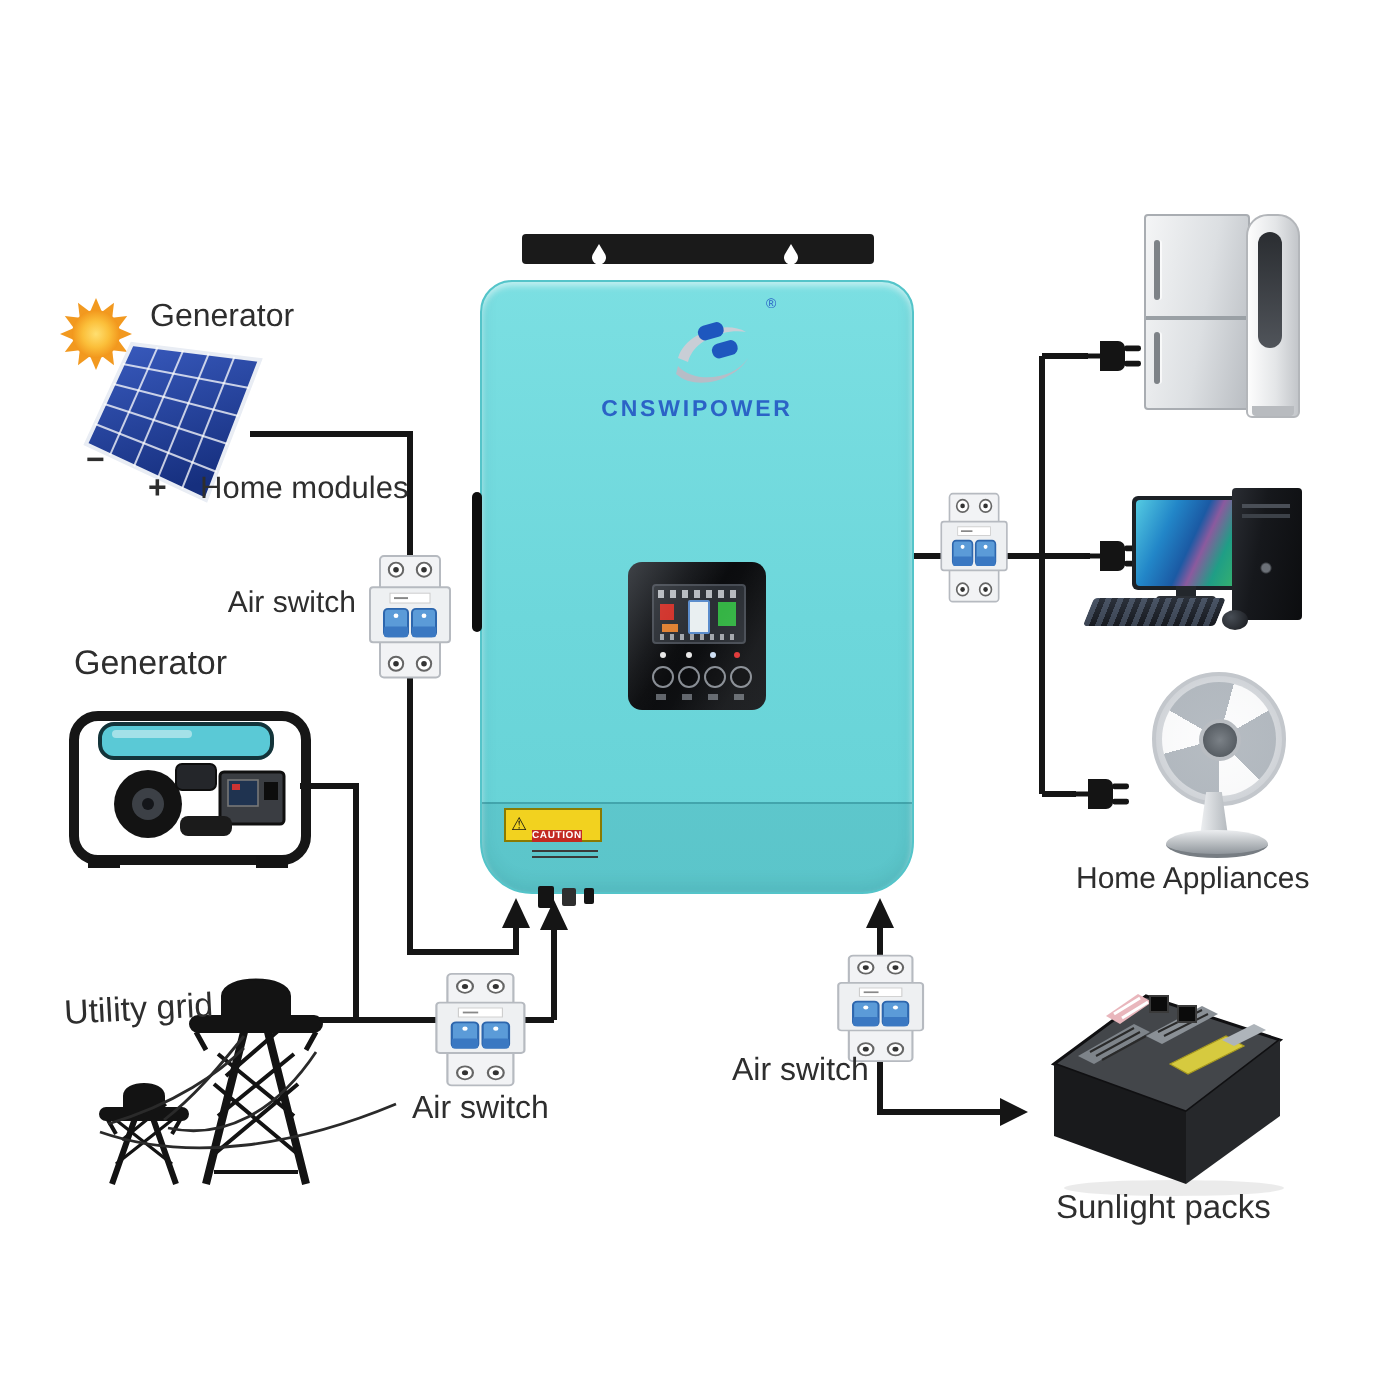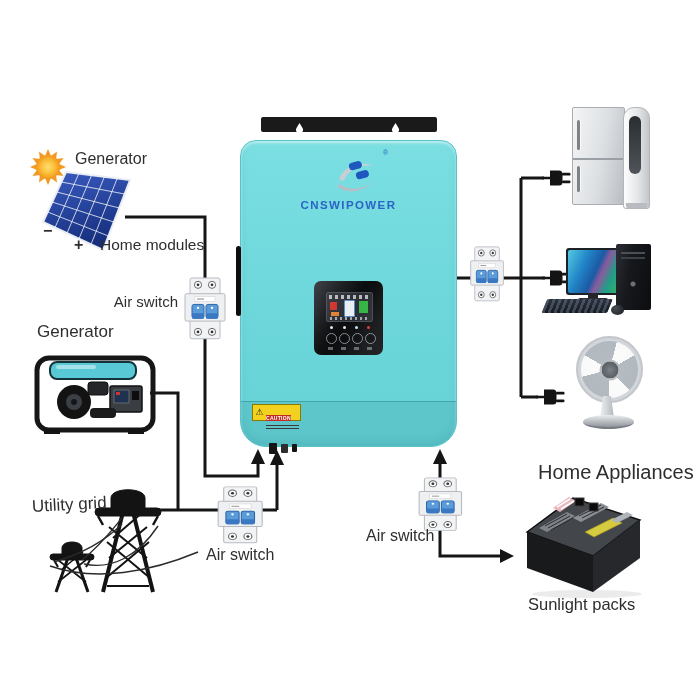--- a/index.html
+++ b/index.html
@@ -9,21 +9,21 @@
   .lbl{position:absolute;color:#2e2e2e;white-space:nowrap;}
   .lbl-sunlight{left:75px;top:150px;font-size:16px;}
   .lbl-solar{left:100px;top:236px;font-size:15.5px;}
   .lbl-minus{left:43px;top:222px;font-size:16px;font-weight:bold;}
   .lbl-plus{left:74px;top:236px;font-size:16px;font-weight:bold;}
   .lbl-asw1{left:98px;top:293px;width:80px;text-align:right;font-size:15px;}
   .lbl-gen{left:37px;top:322px;font-size:17px;}
   .lbl-grid{left:32px;top:495px;font-size:17px;transform:rotate(-3deg);}
   .lbl-asw2{left:206px;top:546px;font-size:16px;}
   .lbl-asw3{left:366px;top:527px;font-size:16px;}
-  .lbl-home{left:538px;top:461px;font-size:20px;}
+  .lbl-home{left:538px;top:431px;font-size:15px;}
   .lbl-batt{left:528px;top:595px;font-size:16.5px;}
 
   
   .bracket{position:absolute;left:261px;top:117px;width:176px;height:15px;background:#1a1a1a;border-radius:2px;}
   .keyhole{position:absolute;top:3px;}
   .kh1{left:34px;} .kh2{left:130px;}
   .inverter{position:absolute;left:240px;top:140px;width:215px;height:305px;
     background:linear-gradient(180deg,#7bdfe2 0%,#6dd7db 55%,#66d2d6 100%);
     border:1px solid #54c4c9;border-radius:16px 16px 26px 26px;
     box-shadow:inset 0 2px 3px rgba(255,255,255,.55), inset 0 -4px 8px rgba(0,70,80,.10);}

